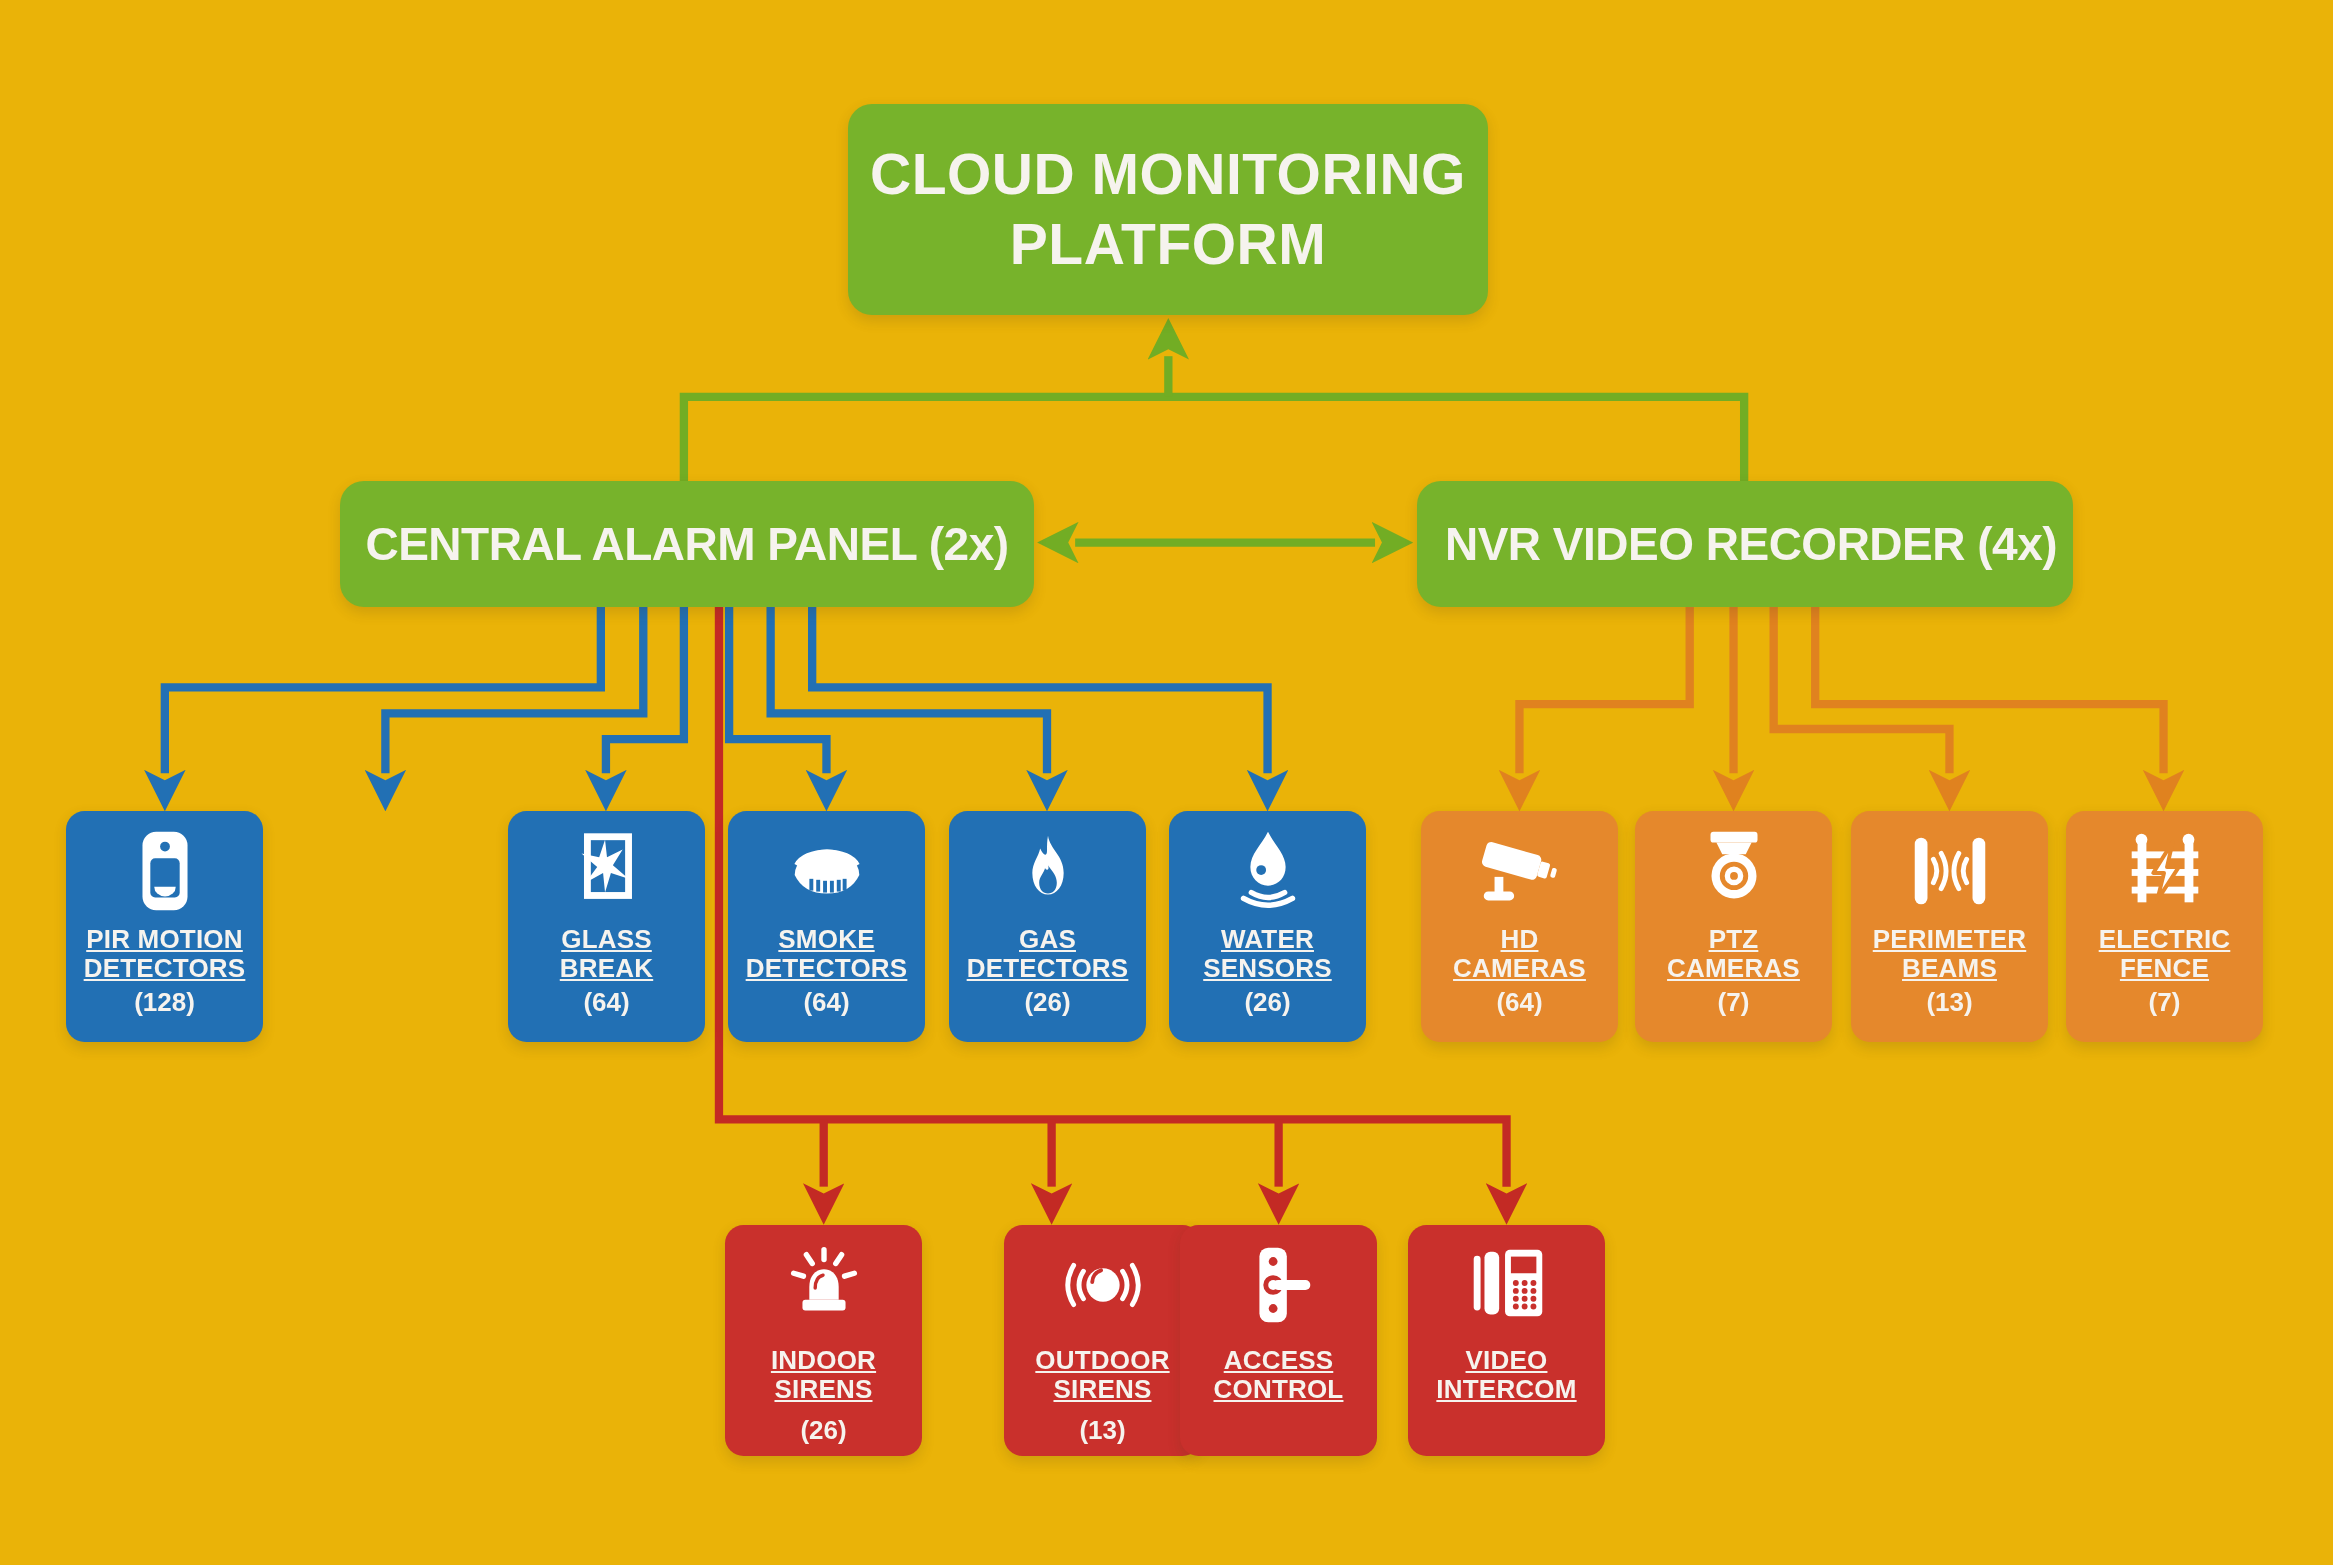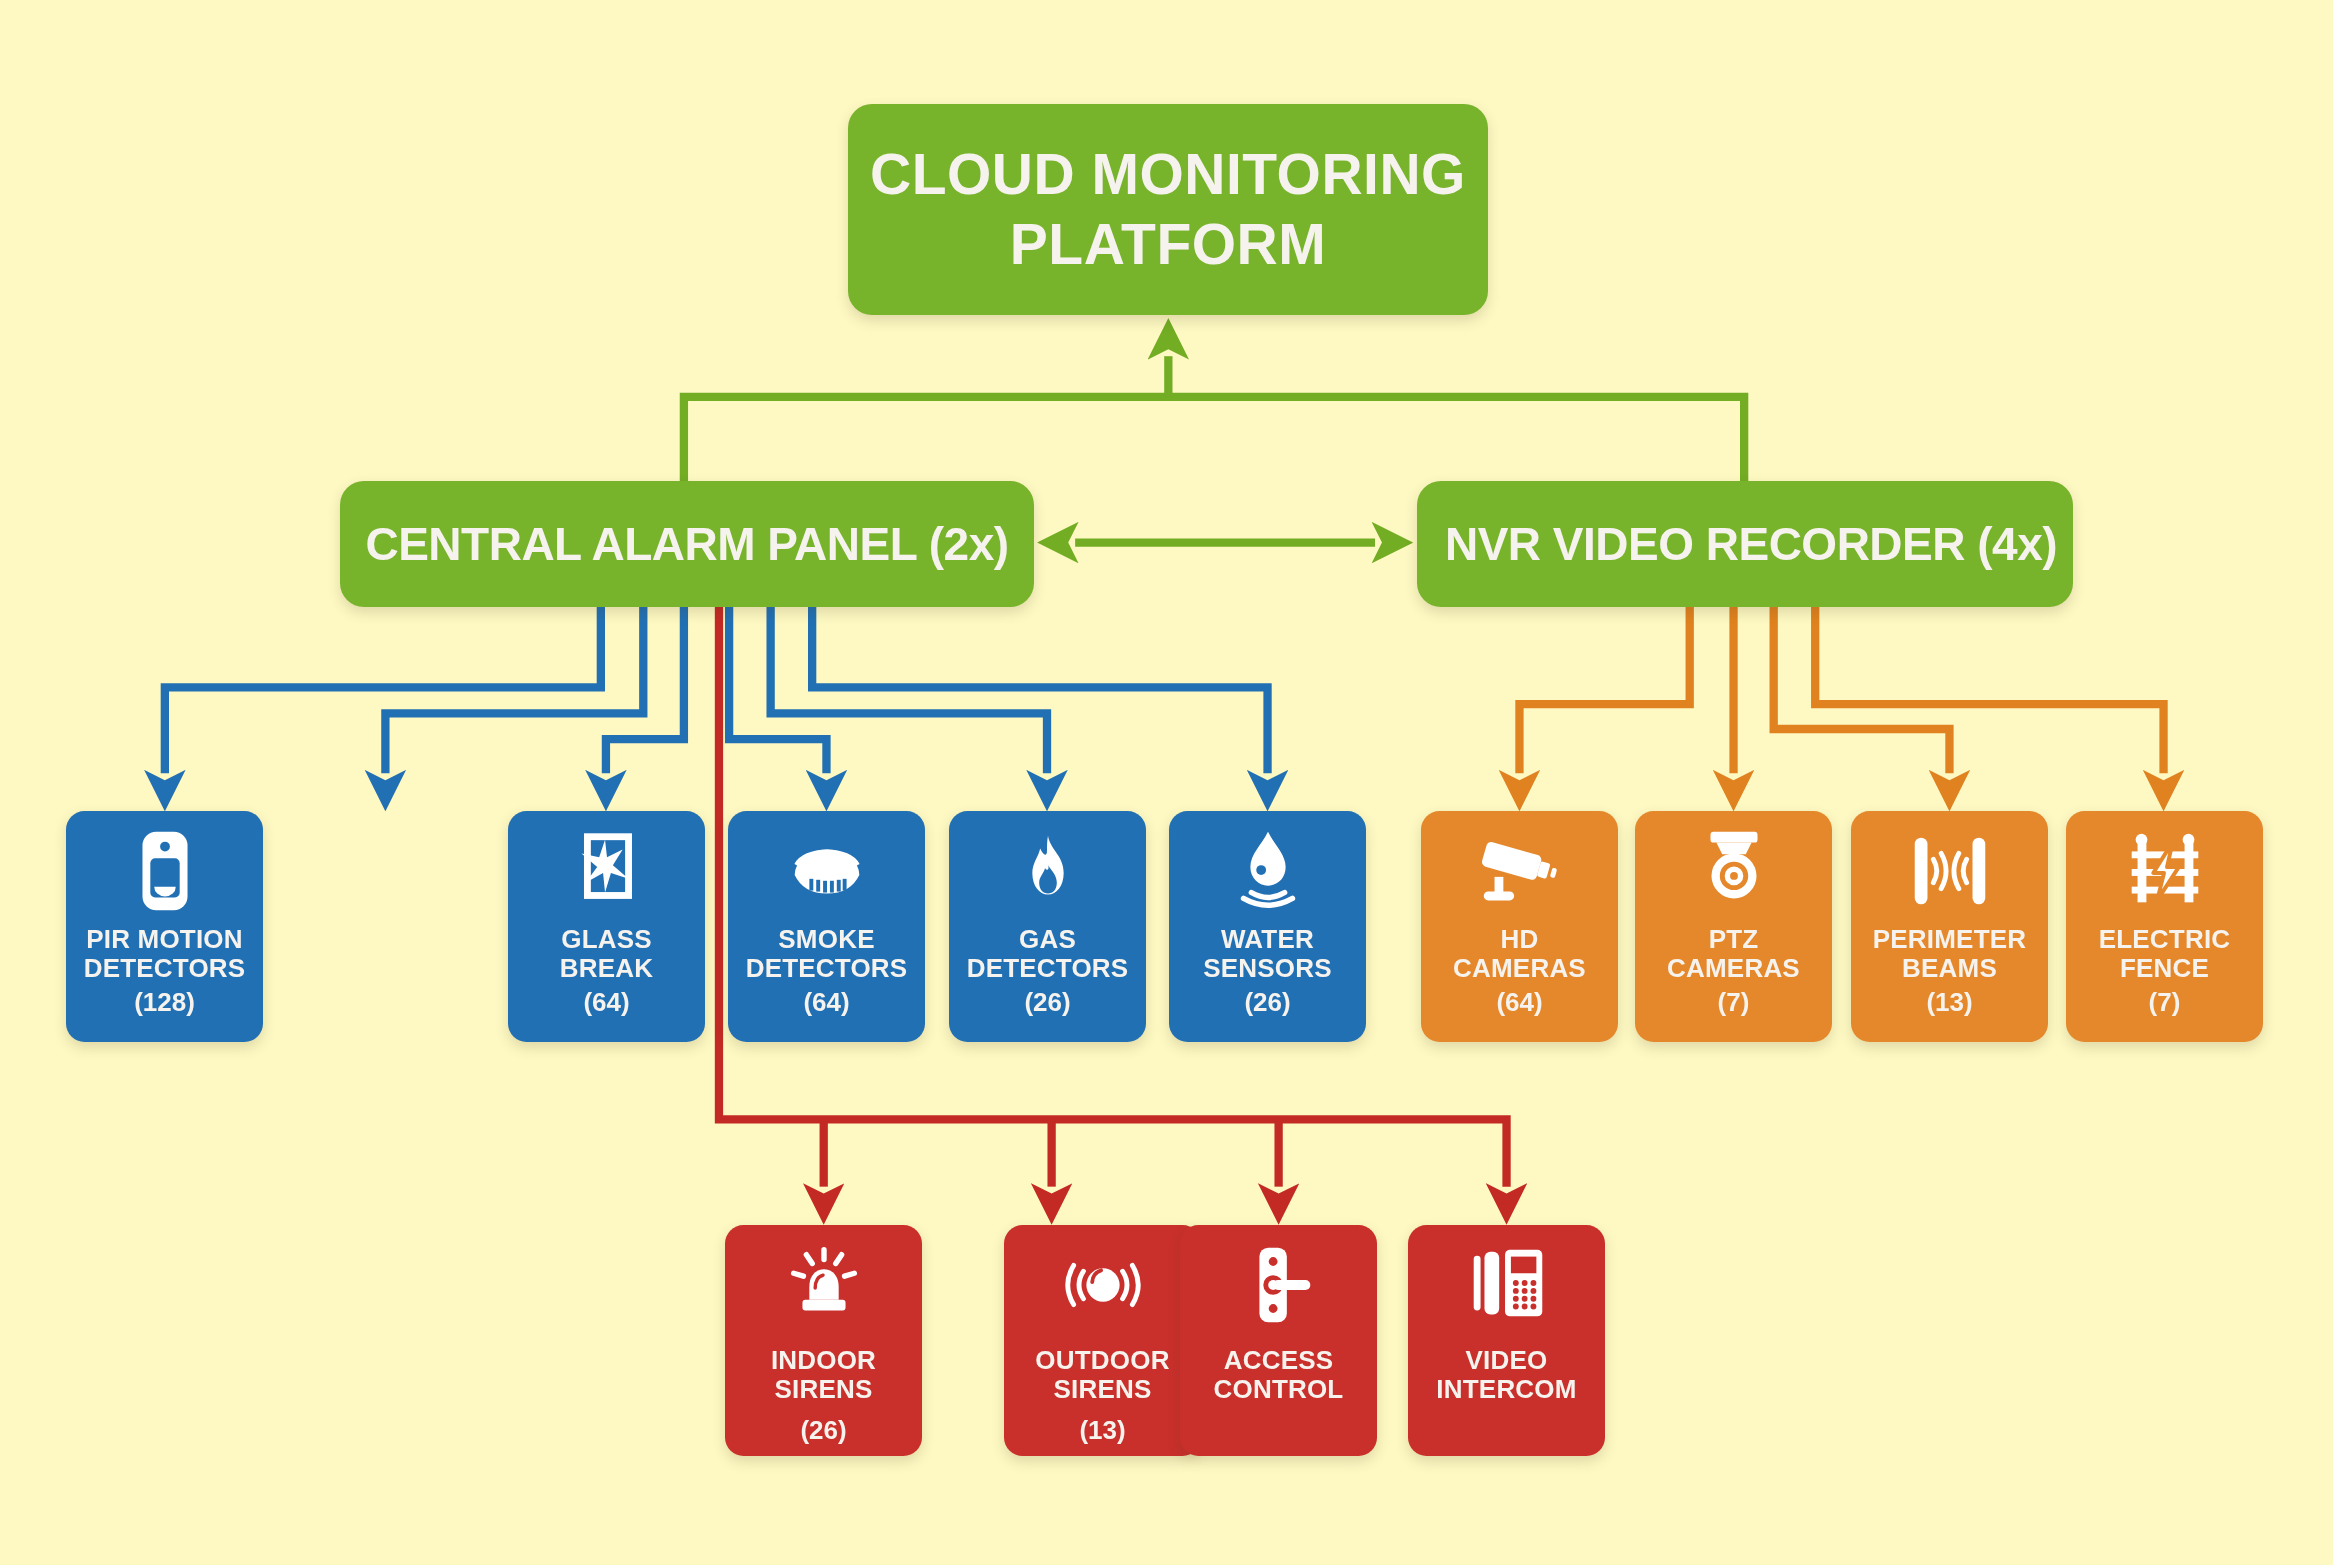--- a/index.html
+++ b/index.html
@@ -1,38 +1,38 @@
 <!DOCTYPE html>
 <html style="font-size:14.8px"><head>
 <meta charset="utf-8">
 <style>
   html,body{margin:0;padding:0;background:#fbfaf7;}
   #canvas{
     position:relative;width:2333px;height:1565px;overflow:hidden;
-    background:#fef9c3;font-family:"Liberation Sans",sans-serif;
+    background:#eab308;font-family:"Liberation Sans",sans-serif;
   }
   svg.wires{position:absolute;left:0;top:0;z-index:1;}
   .node{
     position:absolute;z-index:2;border-radius:18.5px;color:#f6f3ee;
     display:flex;flex-direction:column;align-items:center;text-align:center;
     font-weight:bold;box-shadow:0 5.5px 13px rgba(70,55,25,.16);
   }
   .hub{justify-content:center;border-radius:24px;}
   #cloud{left:848px;top:104px;width:640px;height:211px;font-size:57px;line-height:1.22;letter-spacing:0.5px;}
   #panel{left:340px;top:481px;width:694px;height:126px;font-size:46px;letter-spacing:-0.5px;}
   #nvr{left:1417px;top:481px;width:644px;height:126px;font-size:46px;letter-spacing:-0.5px;padding-left:12px;}
   .green{background:#77b32b;}
   .blue{background:#2270b4;--box:#2270b4;}
   .orange{background:#e5882c;--box:#e5882c;}
   .redbox{background:#c9302c;gap:7px;--box:#c9302c;}
   .small{top:811px;width:197px;height:231px;padding-top:13px;box-sizing:border-box;}
   .row-out{top:1225px;}
   .nicon{height:94px;display:flex;align-items:center;justify-content:center;}
   .nicon svg{height:94px;width:94px;}
-  .nlabel{margin-top:6.5px;font-size:26px;line-height:1.14;white-space:pre-line;letter-spacing:0.2px;}
+  .nlabel{margin-top:6.5px;font-size:26px;line-height:1.14;white-space:pre-line;letter-spacing:0.2px;text-decoration:underline;}
   .ncount{font-size:26px;margin-top:2.8px;}
   .pre{white-space:pre-line;}
 </style>
 </head>
 <body>
 
 <div id="canvas">
 
   <svg class="wires" width="2333" height="1565" viewBox="0 0 2528 1696">
     <defs>

